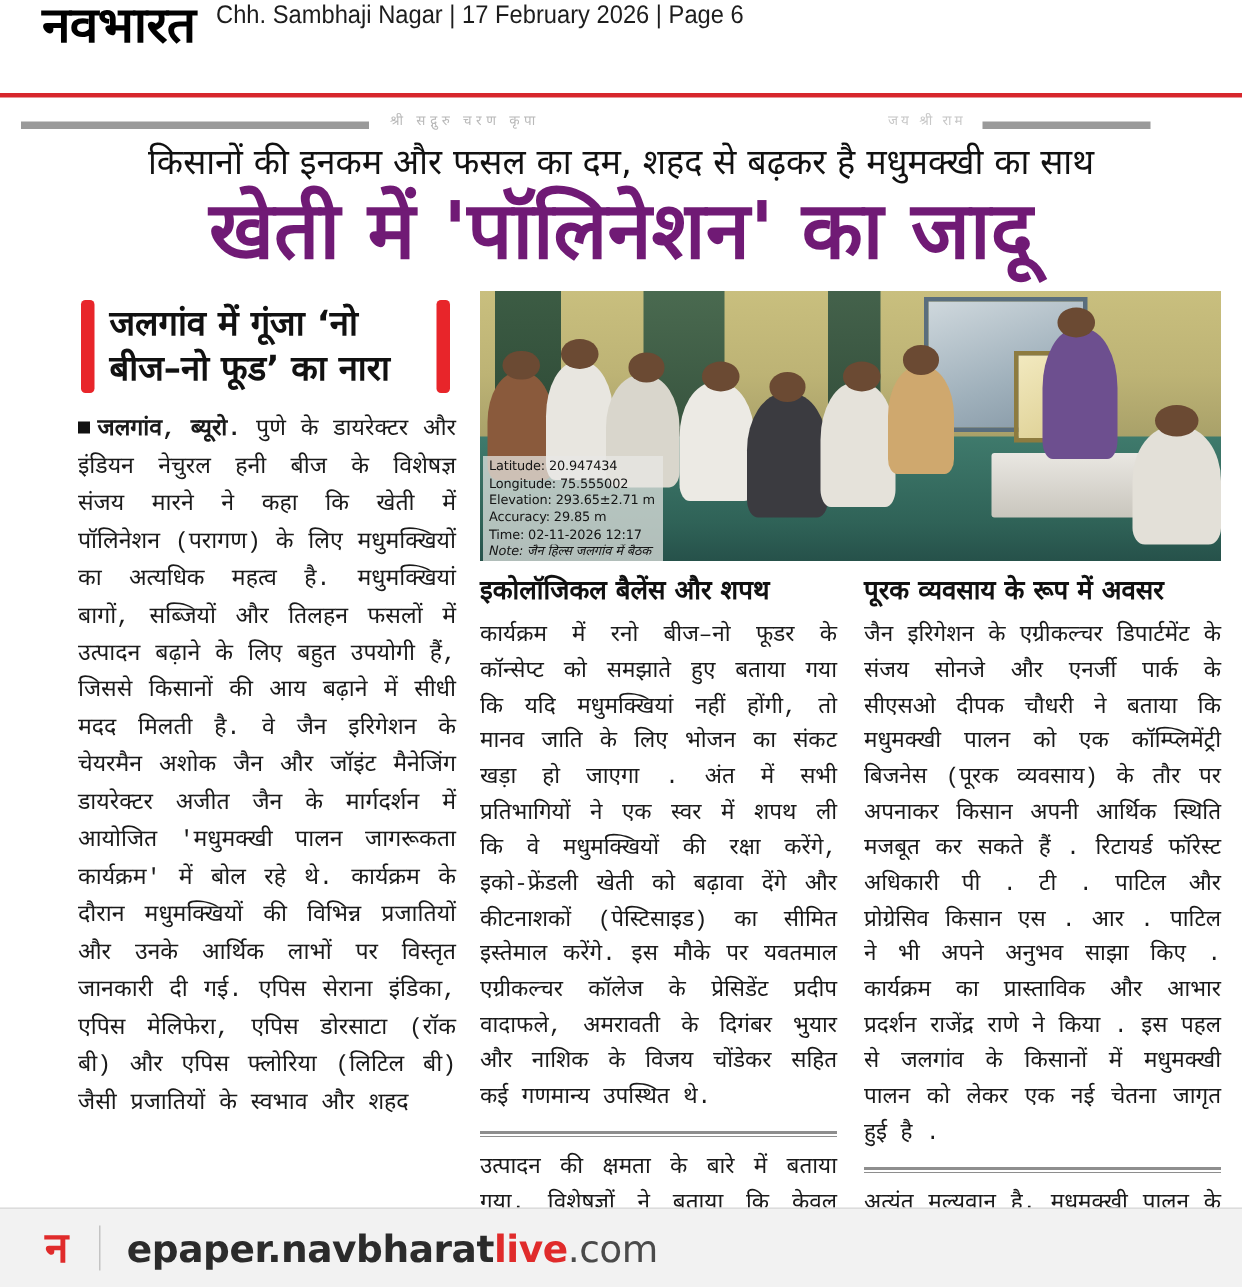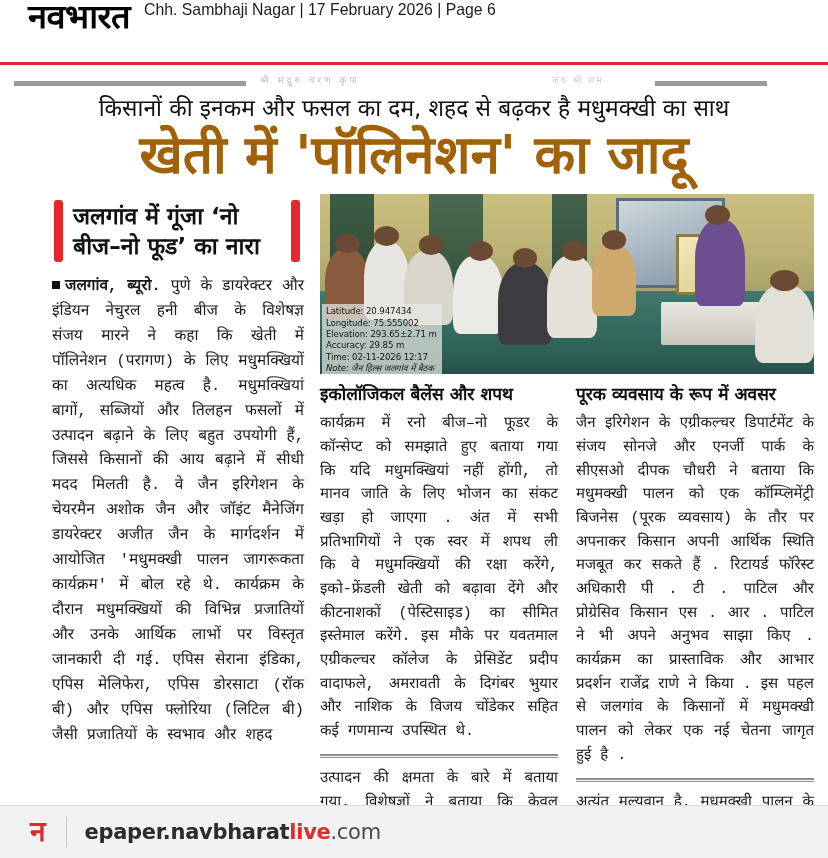--- a/index.html
+++ b/index.html
@@ -67,39 +67,39 @@
   .ghost-text {
     position: absolute;
     top: 8px;
     font-size: 9px;
     color: #b9b9b9;
     letter-spacing: 3px;
     white-space: nowrap;
     font-family: "DejaVu Sans", sans-serif;
   }
   .ghost-text.g1 { left: 260px; }
-  .ghost-text.g2 { left: 552px; color: #c8c8c8; letter-spacing: 2px; }
+  .ghost-text.g2 { left: 592px; color: #c8c8c8; letter-spacing: 2px; }
 
   
   .kicker {
     font-family: "DejaVu Sans", sans-serif;
     font-size: 23.5px;
     font-weight: 400;
     color: #111111;
     text-align: center;
     padding: 4px 10px 0 10px;
     line-height: 1.18;
     white-space: nowrap;
     transform: scaleX(0.97);
   }
   .headline {
     font-family: "DejaVu Sans", sans-serif;
     font-weight: 700;
     font-size: 53px;
-    color: #a16207;
+    color: #701a75;
     text-align: center;
     line-height: 1.12;
     padding: 2px 10px 6px 10px;
     white-space: nowrap;
     transform: scaleX(1.0);
   }
 
   
   .content {
     display: flex;
@@ -272,21 +272,21 @@
     line-height: 1;
   }
   .footer-divider {
     width: 1px;
     height: 30px;
     background: #c4c4c4;
     margin: 0 18px 0 20px;
   }
   .footer-url {
     font-family: "DejaVu Sans", sans-serif;
-    font-size: 21px;
+    font-size: 25px;
     font-weight: 700;
     color: #2b2b2b;
     letter-spacing: -0.3px;
   }
   .footer-url .live { color: #e02b2b; }
   .footer-url .tld  { color: #4a4a4a; font-weight: 400; }
 </style>
 </head>
 <body>
 

